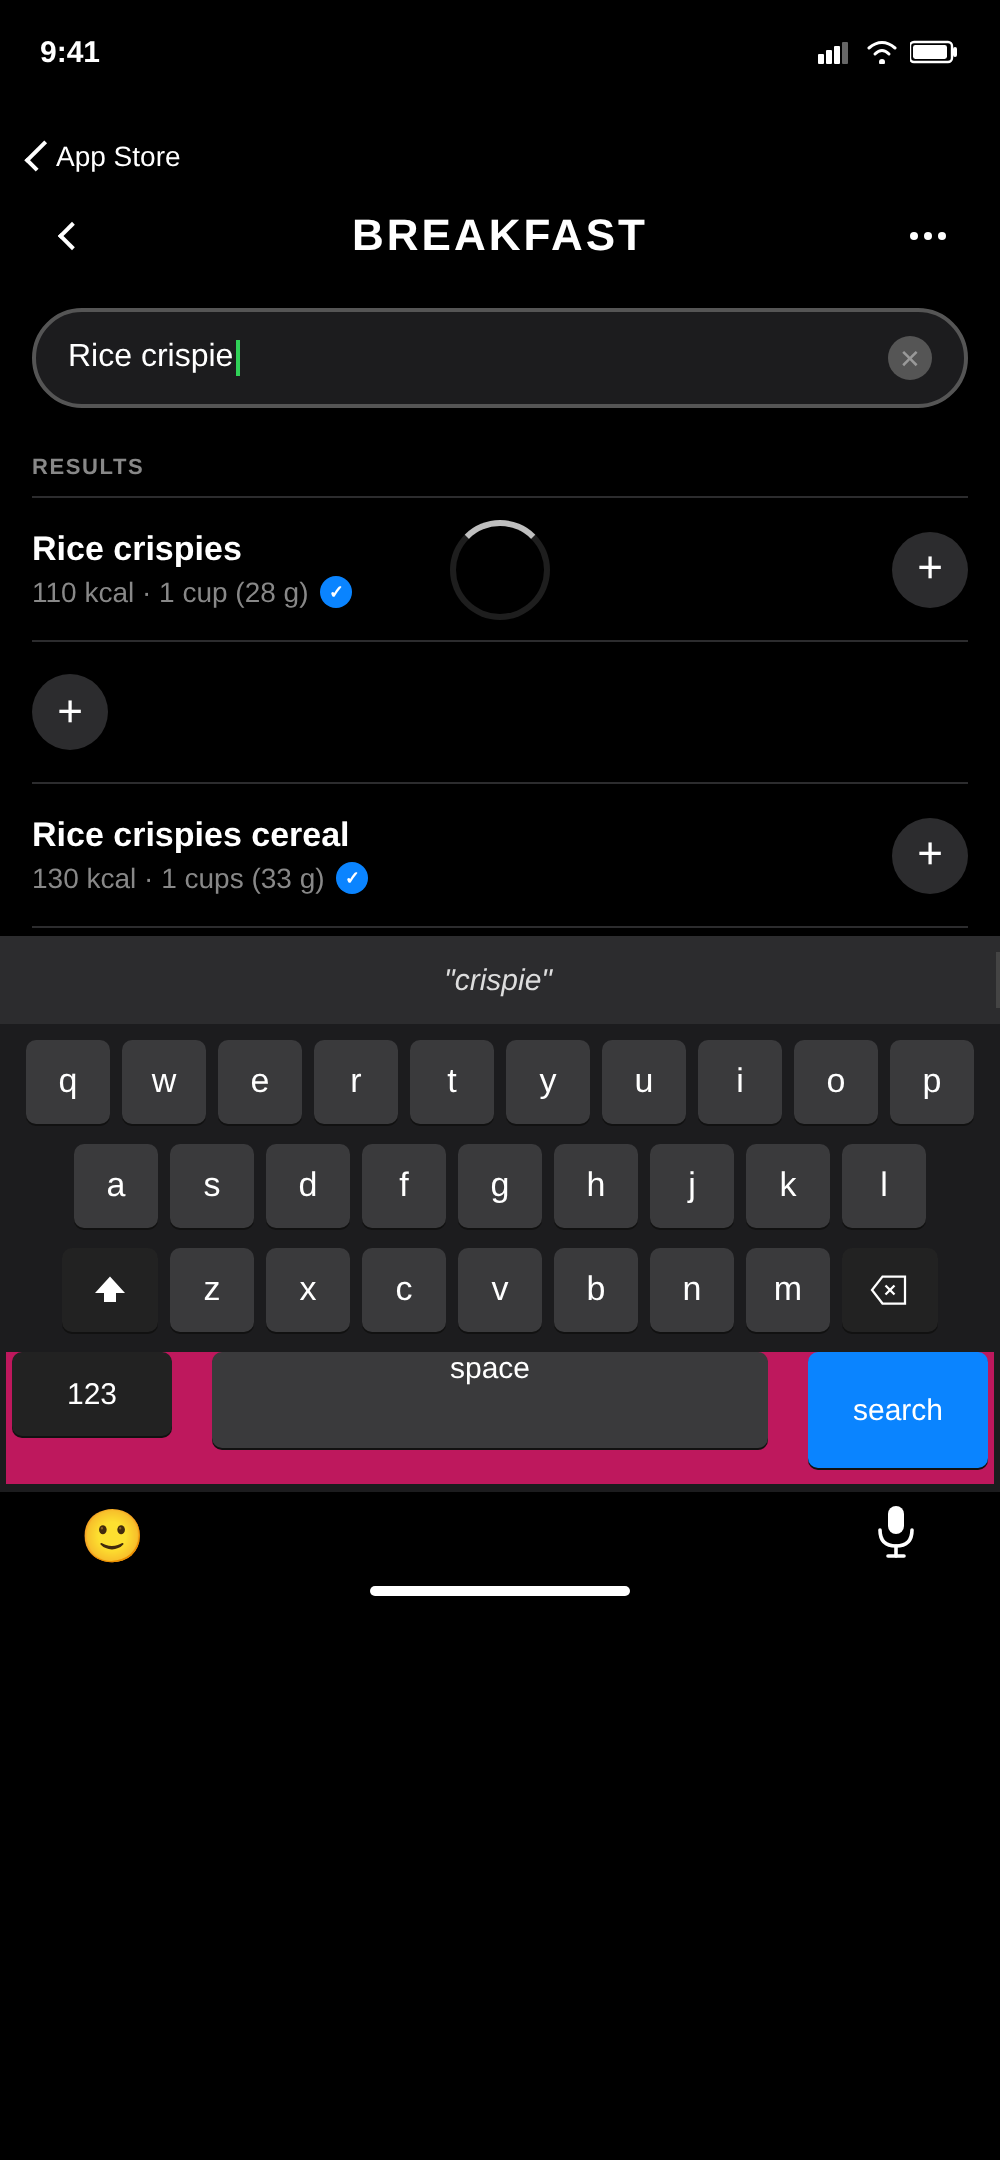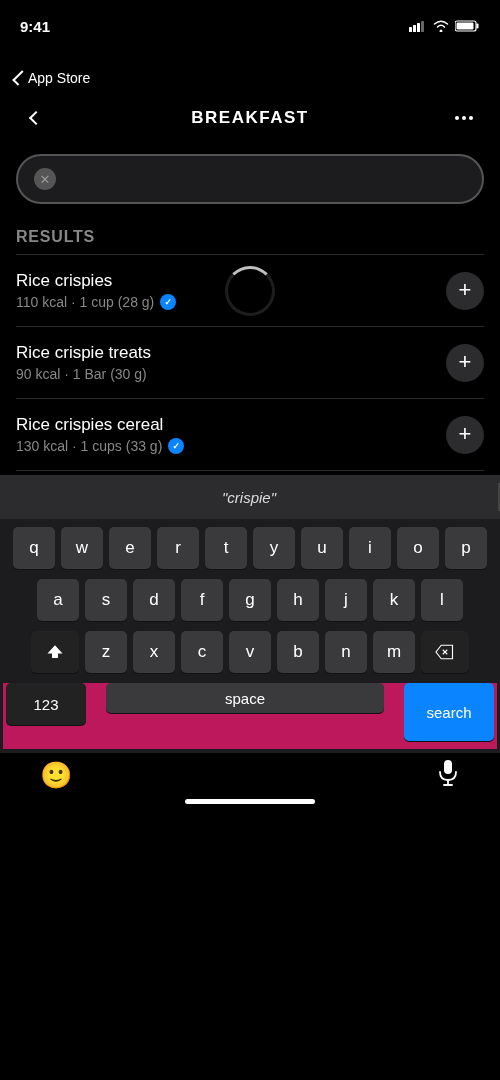--- a/index.html
+++ b/index.html
@@ -68,21 +68,21 @@
       cursor: pointer;
     }
     .header-back-chevron {
       width: 10px;
       height: 10px;
       border-left: 2.5px solid #fff;
       border-bottom: 2.5px solid #fff;
       transform: rotate(45deg);
     }
     .header-title {
-      font-size: 17px;
+      font-size: 22px;
       font-weight: 700;
       letter-spacing: 1.5px;
       color: #fff;
     }
     .header-more {
       width: 32px;
       height: 32px;
       display: flex;
       align-items: center;
       justify-content: center;
@@ -139,21 +139,21 @@
     }
     .clear-x {
       color: #999;
       font-size: 13px;
       line-height: 1;
     }
 
     
     .results-label {
       padding: 8px 16px 8px 16px;
-      font-size: 16px;
+      font-size: 11px;
       color: #888;
       letter-spacing: 0.8px;
       font-weight: 600;
     }
 
     .divider {
       height: 1px;
       background: #2c2c2e;
       margin: 0 16px;
     }
@@ -162,21 +162,21 @@
       display: flex;
       align-items: center;
       padding: 16px 16px;
       position: relative;
     }
     .food-info {
       flex: 1;
     }
     .food-name {
       font-size: 17px;
-      font-weight: 400;
+      font-weight: 700;
       color: #fff;
       margin-bottom: 3px;
     }
     .food-meta {
       font-size: 14px;
       color: #888;
       display: flex;
       align-items: flex-end;
       gap: 4px;
     }
@@ -304,24 +304,23 @@
       align-items: center;
       justify-content: center;
       font-size: 15px;
       color: #fff;
       cursor: pointer;
       box-shadow: 0 1px 0 #111;
     }
     .key-space {
       background: #3a3a3c;
       border-radius: 5px;
-      height: 30px;
+      height: 48px;
       flex: 1;
       display: flex;
-      align-items: center;
       justify-content: center;
       font-size: 15px;
       color: #fff;
       cursor: pointer;
       box-shadow: 0 1px 0 #111;
     }
     .key-search {
       background: #0a84ff;
       border-radius: 5px;
       height: 58px;
@@ -399,20 +398,23 @@
   <span class="header-title">BREAKFAST</span>
   <div class="header-more">
     <div class="dot"></div>
     <div class="dot"></div>
     <div class="dot"></div>
   </div>
 </div>
 
 <div class="search-container">
   <div class="search-input-wrap">
+    <span class="search-input-text">
+      <span>Rice crispie</span><span class="search-cursor"></span>
+    </span>
     <div class="clear-btn">
       <span class="clear-x">✕</span>
     </div>
   </div>
 </div>
 
 <div class="results-label">RESULTS</div>
 
 <div class="divider"></div>
 
@@ -427,26 +429,20 @@
 
   <div style="position:absolute; left:50%; top:50%; transform:translate(-50%,-50%); width:50px; height:50px; border-radius:50%; border:3px solid rgba(255,255,255,0.12); border-top:3px solid rgba(255,255,255,0.75); pointer-events:none;"></div>
   <div class="add-btn">
     <span class="plus-icon">+</span>
   </div>
 </div>
 
 <div class="divider"></div>
 
 <div class="food-item">
-  <div class="food-info">
-    <div class="food-name">Rice crispie treats</div>
-    <div class="food-meta">
-      <span>90 kcal · 1 Bar (30 g)</span>
-    </div>
-  </div>
   <div class="add-btn">
     <span class="plus-icon">+</span>
   </div>
 </div>
 
 <div class="divider"></div>
 
 <div class="food-item">
   <div class="food-info">
     <div class="food-name">Rice crispies cereal</div>

